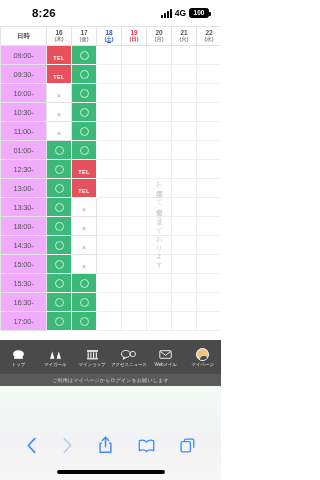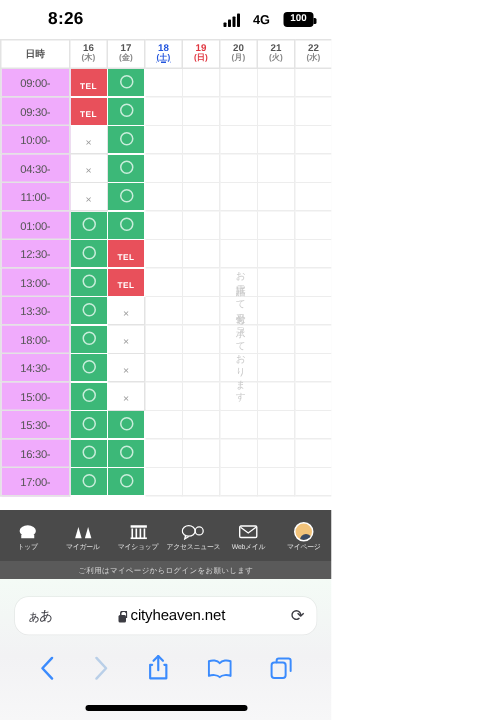--- a/index.html
+++ b/index.html
@@ -11,21 +11,21 @@
   }
   .phone { position:relative; width:221px; height:480px; background:#fff; }
 
   
   .statusbar {
     height:26px; display:flex; align-items:center;
     justify-content:space-between; padding:0 12px 0 14px;
     background:#fff;
   }
   .sb-time { font-size:11.5px; font-weight:700; color:#000; letter-spacing:.2px; padding-left:18px;}
-  .sb-right { display:flex; align-items:center; gap:9px; }
+  .sb-right { display:flex; align-items:center; gap:3px; }
   .bars { display:flex; align-items:flex-end; gap:1px; height:9px; }
   .bars i { display:block; width:2px; background:#000; border-radius:.5px; }
   .bars i:nth-child(1){height:3px;} .bars i:nth-child(2){height:5px;}
   .bars i:nth-child(3){height:7px;} .bars i:nth-child(4){height:9px;}
   .net { font-size:8.5px; font-weight:600; color:#000; }
   .batt { position:relative; width:20px; height:10px; border:1px solid #000;
           border-radius:2.5px; display:flex; align-items:center; justify-content:center;
           background:#000; }
   .batt span { font-size:6.5px; font-weight:700; color:#fff; line-height:1; }
   .batt::after { content:""; position:absolute; right:-2.5px; top:3px; width:1.5px;
@@ -217,21 +217,21 @@
             <td class="tlabel">10:00-</td>
             <td class="cell ng"><span class="mk">×</span></td>
             <td class="cell ok"><span class="mk"></span></td>
             <td class="cell empty"></td>
             <td class="cell empty"></td>
             <td class="cell empty"></td>
             <td class="cell empty"></td>
             <td class="cell empty"></td>
           </tr>
           <tr>
-            <td class="tlabel">04:30-</td>
+            <td class="tlabel">10:30-</td>
             <td class="cell ng"><span class="mk">×</span></td>
             <td class="cell ok"><span class="mk"></span></td>
             <td class="cell empty"></td>
             <td class="cell empty"></td>
             <td class="cell empty"></td>
             <td class="cell empty"></td>
             <td class="cell empty"></td>
           </tr>
           <tr>
             <td class="tlabel">11:00-</td>
@@ -406,30 +406,20 @@
         </div>
       <div class="nav-lb">マイページ</div>
     </div>
   </div>
 
   <div class="banner">
     <span>ご利用はマイページからログインをお願いします</span>
   </div>
 
   <div class="safari">
-    <div class="urlrow">
-      <div class="urlbar">
-        <div class="aa">ぁあ</div>
-        <div class="urlmid">
-          <span class="lockico"></span>
-          <span class="urltxt">cityheaven.net</span>
-        </div>
-        <div class="reload">⟳</div>
-      </div>
-    </div>
     <div class="toolbar">
       <div class="tb">
         <svg width="11" height="17" viewBox="0 0 12 18">
             <path d="M9.5 1.5 L2.5 9 L9.5 16.5" fill="none" stroke="currentColor" stroke-width="1.8" stroke-linecap="round" stroke-linejoin="round"></path>
           </svg>
       </div>
       <div class="tb dim">
         <svg width="11" height="17" viewBox="0 0 12 18">
             <path d="M2.5 1.5 L9.5 9 L2.5 16.5" fill="none" stroke="currentColor" stroke-width="1.8" stroke-linecap="round" stroke-linejoin="round"></path>
           </svg>

